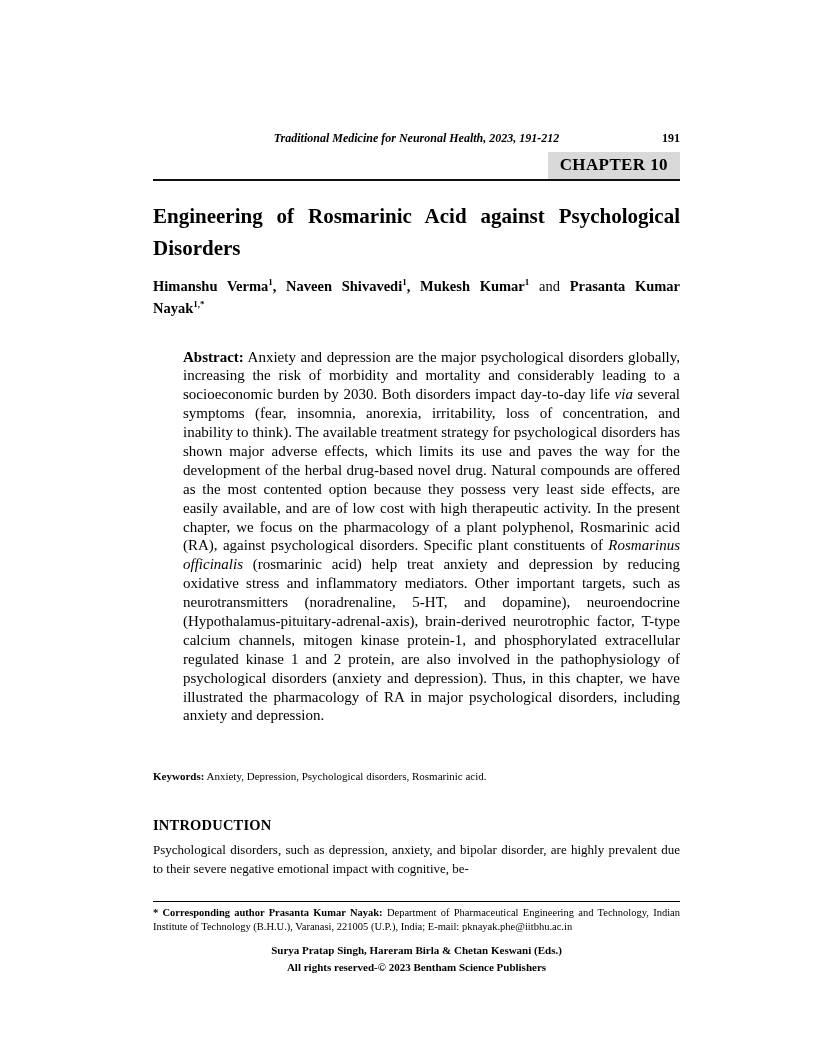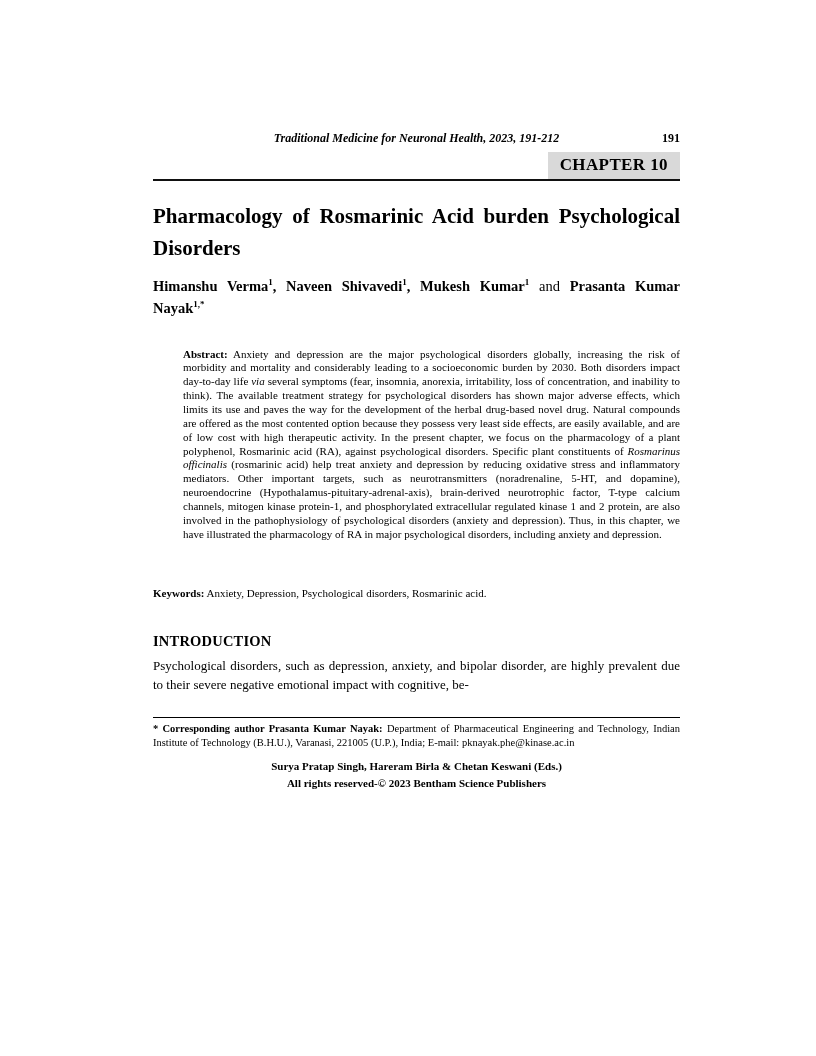--- a/index.html
+++ b/index.html
@@ -67,21 +67,21 @@
   .affiliation {
     margin-top: 8px;
     font-size: 12px; font-style: italic;
     text-align: justify;
     line-height: 1.45;
   }
   
   .abstract {
     margin-top: 28px;
     margin-left: 30px;
-    font-size: 11px;
+    font-size: 15px;
     text-align: justify;
     line-height: 1.26;
   }
   .abstract .label { font-weight: bold; }
   .it { font-style: italic; }
   
   .keywords {
     margin-top: 44px;
     font-size: 11px;
     line-height: 1.4;
@@ -125,40 +125,40 @@
 
     <div class="running-head">
       <span>Traditional Medicine for Neuronal Health</span><span>, 2023, 191-212</span>
       <span class="page-number">191</span>
     </div>
 
     <div class="chapter-band">
       <span class="chapter-badge">CHAPTER 10</span>
     </div>
 
-    <h1 class="article-title">Pharmacology of Rosmarinic Acid burden Psychological Disorders</h1>
+    <h1 class="article-title">Engineering of Rosmarinic Acid against Psychological Disorders</h1>
 
     <div class="authors-line">
       <span>Himanshu Verma</span><sup class="aff">1</sup><span>, </span><span>Naveen Shivavedi</span><sup class="aff">1</sup><span>, </span><span>Mukesh Kumar</span><sup class="aff">1</sup><span class="regular"> and </span><span>Prasanta Kumar Nayak</span><sup class="aff">1,*</sup>
     </div>
 
 
     <div class="abstract">
       <span class="label">Abstract:</span><span> Anxiety and depression are the major psychological disorders globally, increasing the risk of morbidity and mortality and considerably leading to a socioeconomic burden by 2030. Both disorders impact day-to-day life </span><span class="it">via</span><span> several symptoms (fear, insomnia, anorexia, irritability, loss of concentration, and inability to think). The available treatment strategy for psychological disorders has shown major adverse effects, which limits its use and paves the way for the development of the herbal drug-based novel drug. Natural compounds are offered as the most contented option because they possess very least side effects, are easily available, and are of low cost with high therapeutic activity. In the present chapter, we focus on the pharmacology of a plant polyphenol, Rosmarinic acid (RA), against psychological disorders. Specific plant constituents of </span><span class="it">Rosmarinus officinalis</span><span> (rosmarinic acid) help treat anxiety and depression by reducing oxidative stress and inflammatory mediators. Other important targets, such as neurotransmitters (noradrenaline, 5-HT, and dopamine), neuroendocrine (Hypothalamus-pituitary-adrenal-axis), brain-derived neurotrophic factor, T-type calcium channels, mitogen kinase protein-1, and phosphorylated extracellular regulated kinase 1 and 2 protein, are also involved in the pathophysiology of psychological disorders (anxiety and depression). Thus, in this chapter, we have illustrated the pharmacology of RA in major psychological disorders, including anxiety and depression.</span>
     </div>
 
     <div class="keywords">
       <span class="label">Keywords:</span><span> Anxiety, Depression, Psychological disorders, Rosmarinic acid.</span>
     </div>
 
     <h2 class="section-heading">INTRODUCTION</h2>
     <p class="body-paragraph">Psychological disorders, such as depression, anxiety, and bipolar disorder, are highly prevalent due to their severe negative emotional impact with cognitive, be-</p>
 
     <div class="footnote">
-      <span class="bold">*</span><span class="bold"> Corresponding author Prasanta Kumar Nayak:</span><span> Department of Pharmaceutical Engineering and Technology, Indian Institute of Technology (B.H.U.), Varanasi, 221005 (U.P.), India; E-mail: </span><span>pknayak.phe@kinase.ac.in</span>
+      <span class="bold">*</span><span class="bold"> Corresponding author Prasanta Kumar Nayak:</span><span> Department of Pharmaceutical Engineering and Technology, Indian Institute of Technology (B.H.U.), Varanasi, 221005 (U.P.), India; E-mail: </span><span>pknayak.phe@iitbhu.ac.in</span>
     </div>
 
     <div class="book-footer">
       <div>Surya Pratap Singh, Hareram Birla &amp; Chetan Keswani (Eds.)</div>
       <div>All rights reserved-© 2023 Bentham Science Publishers</div>
     </div>
 
   </div>
 </div>
 

